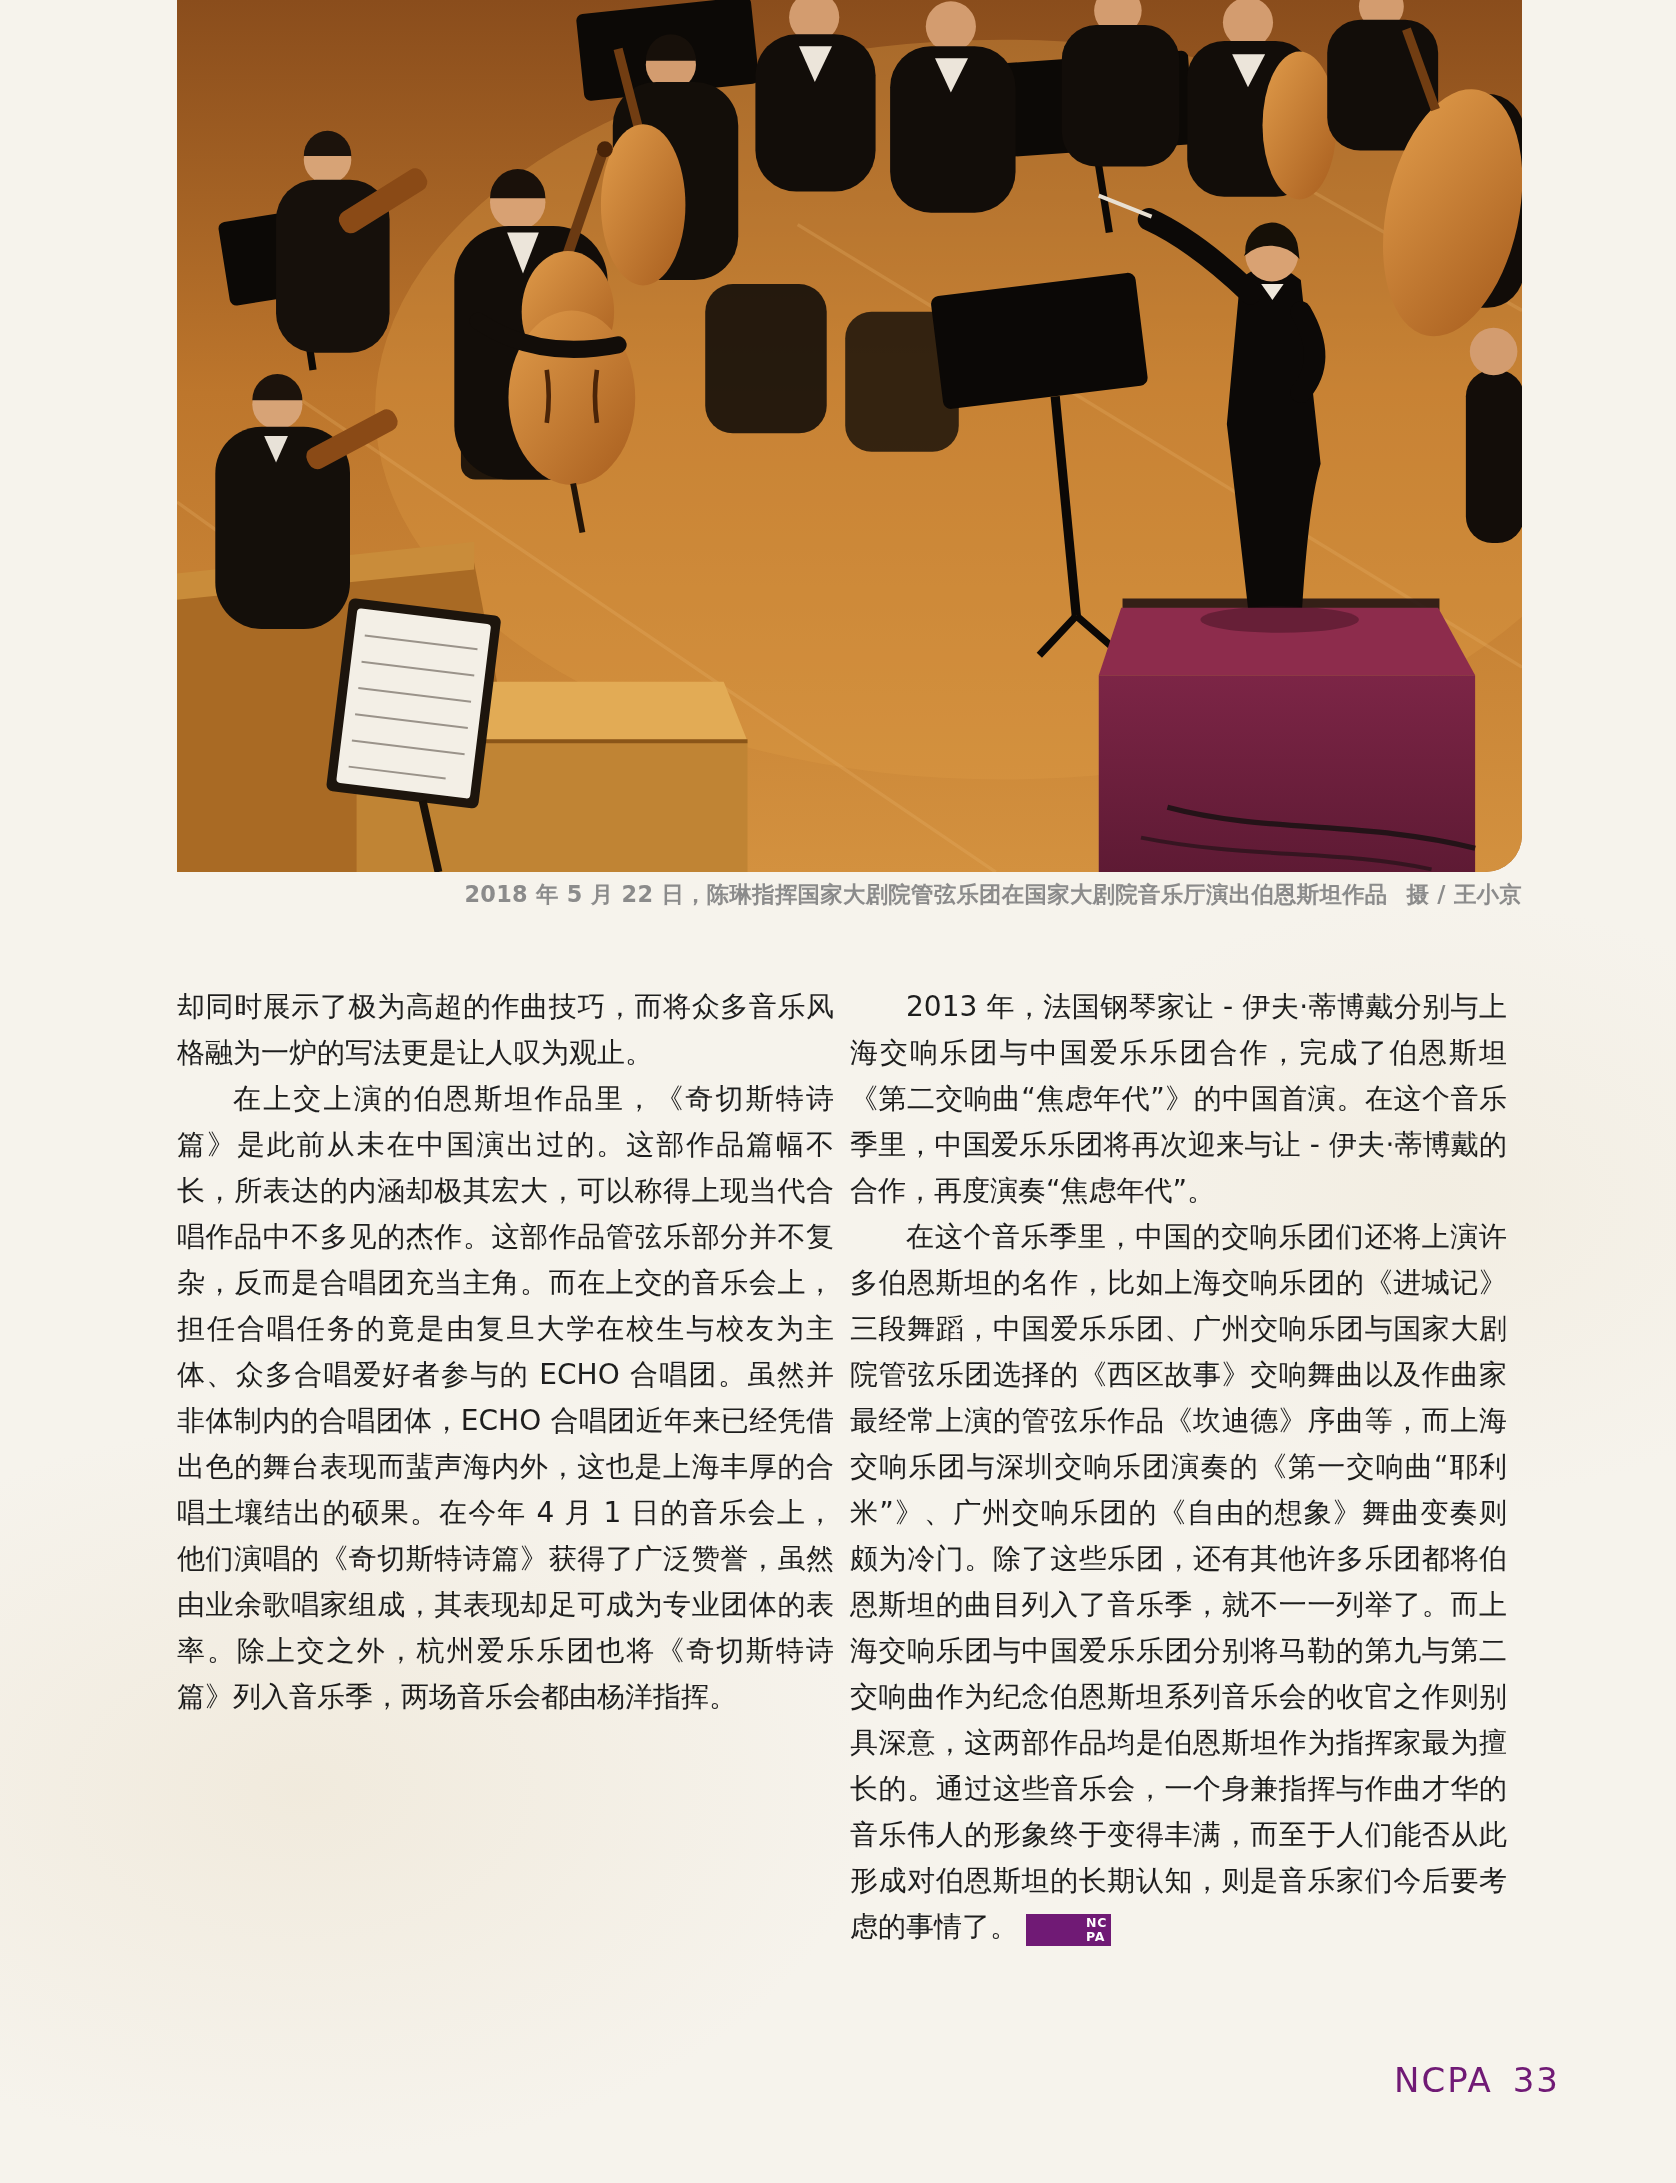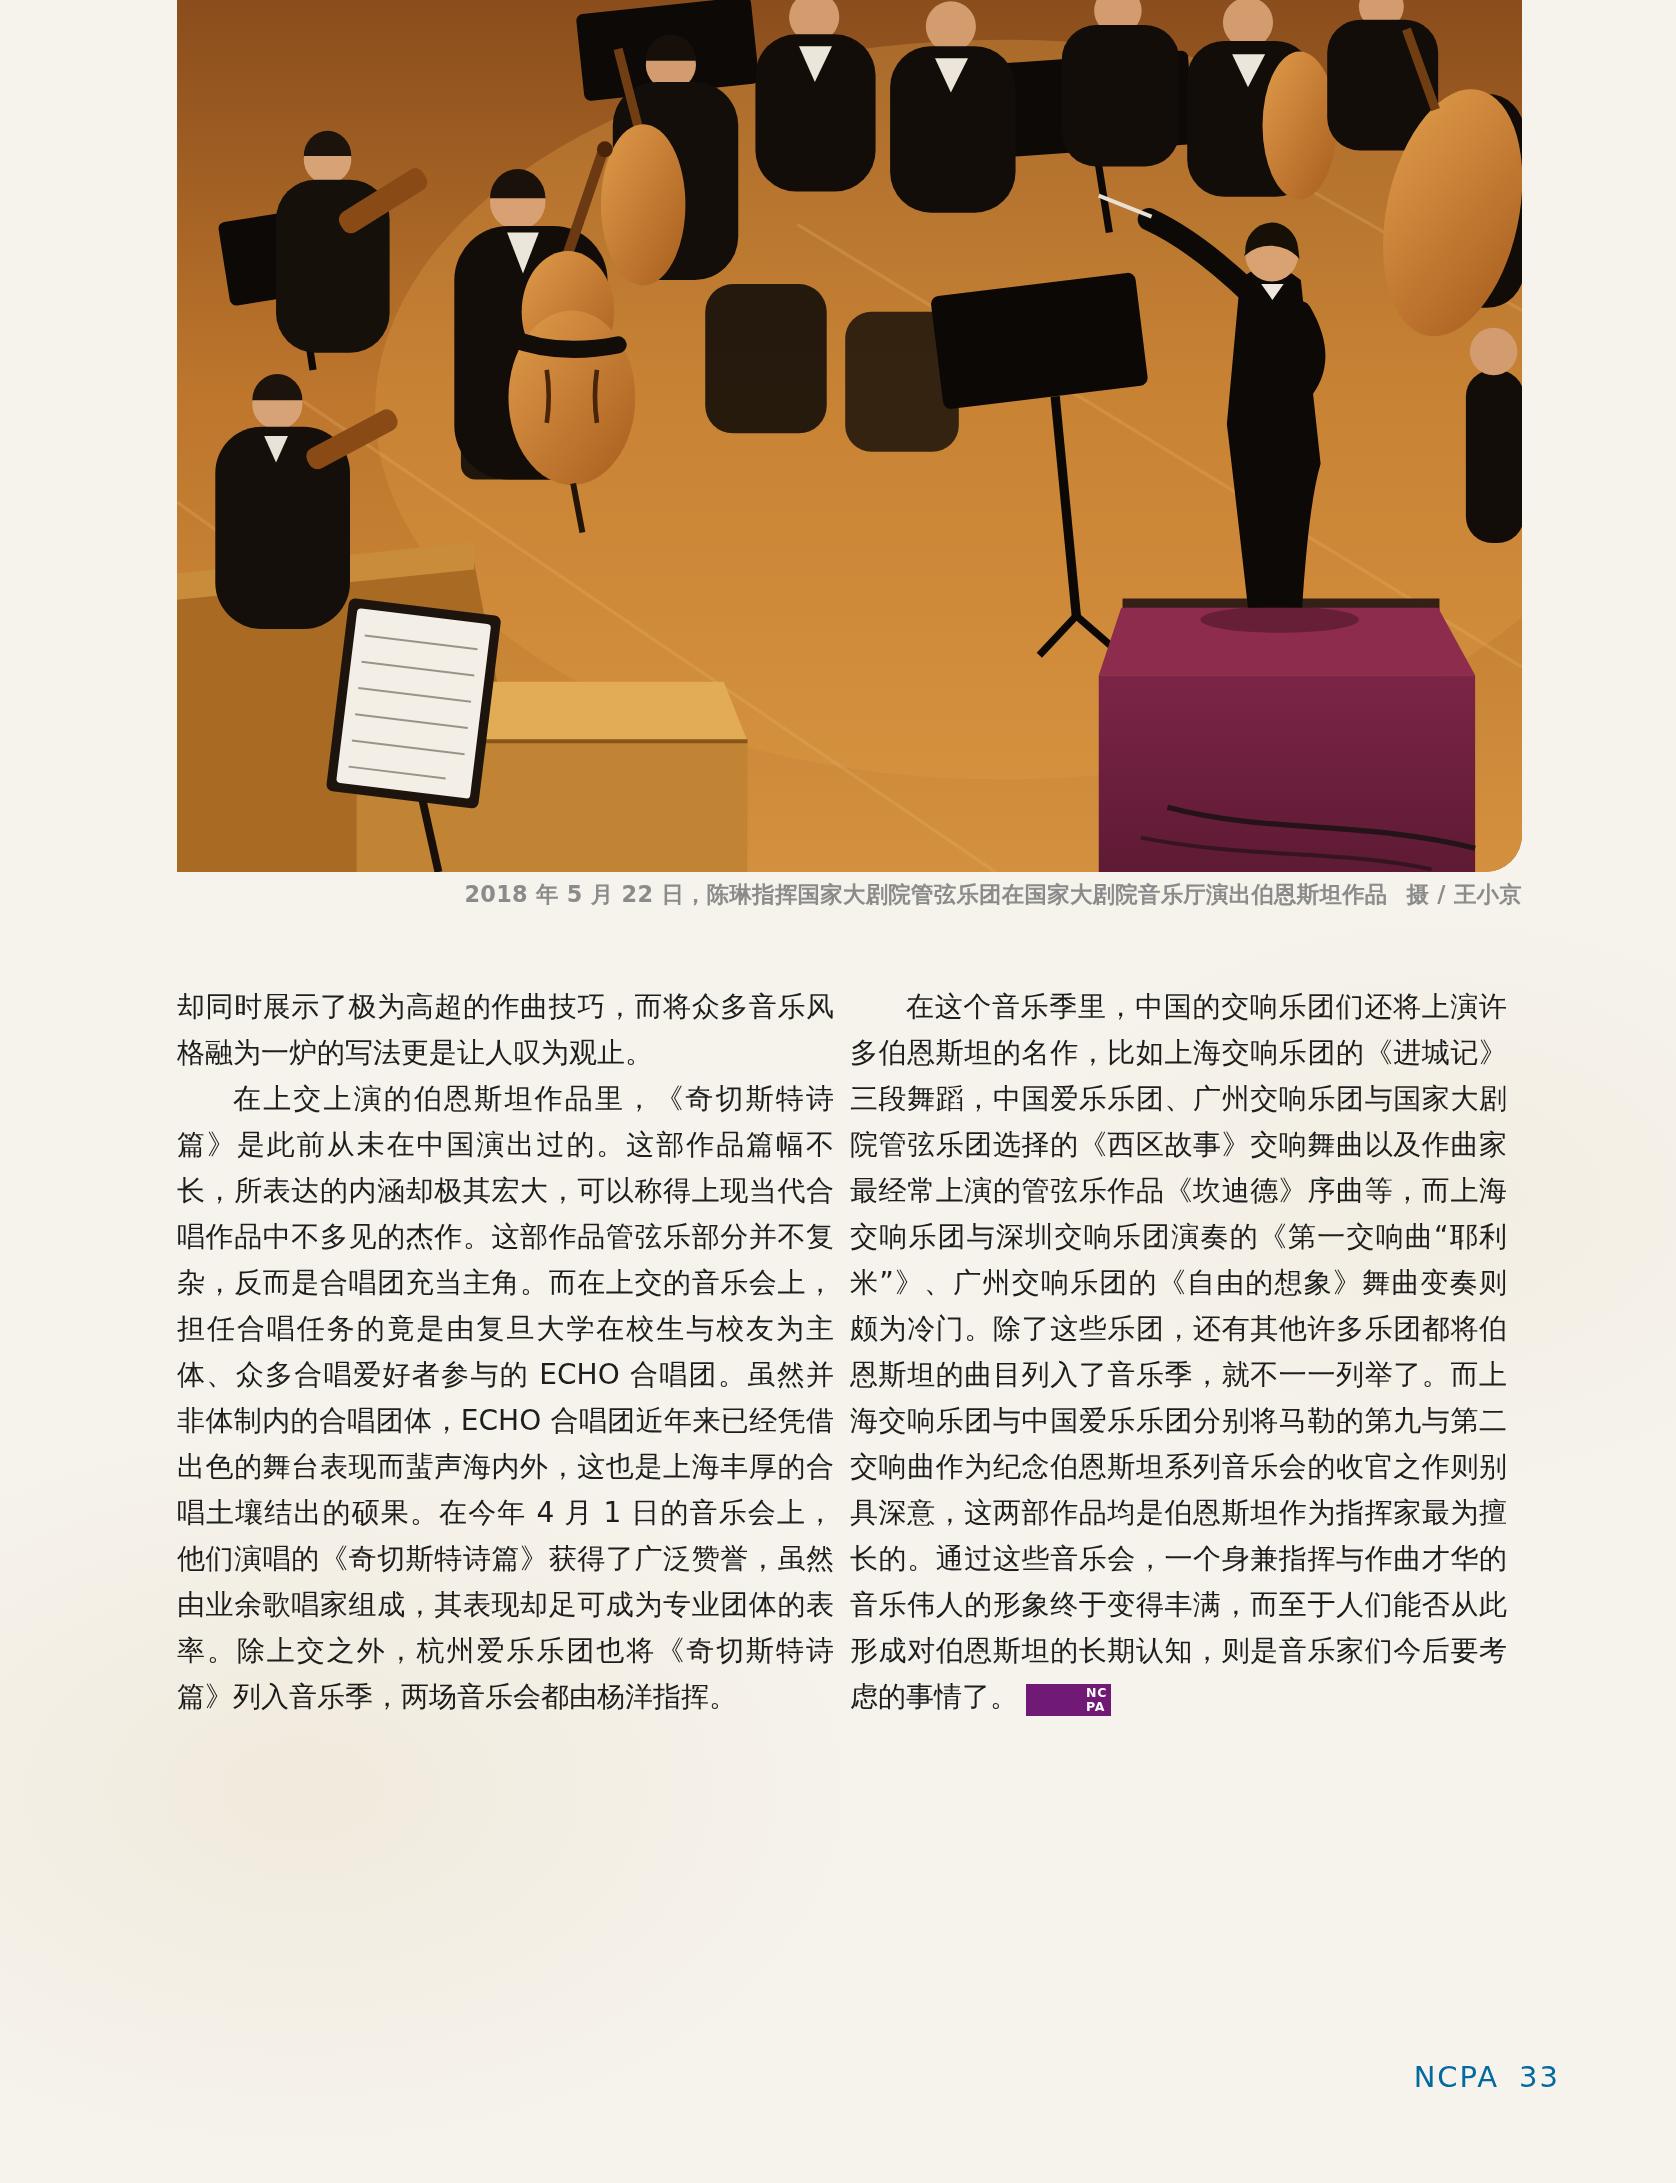--- a/index.html
+++ b/index.html
@@ -34,21 +34,21 @@
   .col p{margin:0;}
   .col p.indent{text-indent:2em;}
   .ncpa-mark{
     display:inline-block;vertical-align:-5.3px;margin-left:8px;
     background:#701a75;color:#fff;font-weight:700;font-size:12.5px;
     line-height:14px;padding:2px 4px 1.3px;
   }
   .ncpa-mark span{display:block;letter-spacing:0.7px;}
   .footer{
     position:absolute;top:2060px;right:116px;
-    font-size:29px;color:#0369a1;font-weight:500;letter-spacing:2px;
+    font-size:34px;color:#701a75;font-weight:500;letter-spacing:2px;
   }
   .footer .num{margin-left:20px;}
 </style>
 </head>
 <body>
 
 <div class="photo">
   <svg viewBox="0 0 2037 1320" preserveAspectRatio="none">
     <defs>
       <linearGradient id="floor" x1="0" y1="0" x2="0" y2="1">
@@ -184,20 +184,21 @@
 <div class="caption">
   <span>2018 年 5 月 22 日，陈琳指挥国家大剧院管弦乐团在国家大剧院音乐厅演出伯恩斯坦作品</span><span class="credit">摄 / 王小京</span>
 </div>
 
 <div class="columns">
   <div class="col">
     <p>却同时展示了极为高超的作曲技巧，而将众多音乐风格融为一炉的写法更是让人叹为观止。</p>
     <p class="indent">在上交上演的伯恩斯坦作品里，《奇切斯特诗篇》是此前从未在中国演出过的。这部作品篇幅不长，所表达的内涵却极其宏大，可以称得上现当代合唱作品中不多见的杰作。这部作品管弦乐部分并不复杂，反而是合唱团充当主角。而在上交的音乐会上，担任合唱任务的竟是由复旦大学在校生与校友为主体、众多合唱爱好者参与的 ECHO 合唱团。虽然并非体制内的合唱团体，ECHO 合唱团近年来已经凭借出色的舞台表现而蜚声海内外，这也是上海丰厚的合唱土壤结出的硕果。在今年 4 月 1 日的音乐会上，他们演唱的《奇切斯特诗篇》获得了广泛赞誉，虽然由业余歌唱家组成，其表现却足可成为专业团体的表率。除上交之外，杭州爱乐乐团也将《奇切斯特诗篇》列入音乐季，两场音乐会都由杨洋指挥。</p>
   </div>
   <div class="col">
+    <p class="indent">2013 年，法国钢琴家让 - 伊夫·蒂博戴分别与上海交响乐团与中国爱乐乐团合作，完成了伯恩斯坦《第二交响曲“焦虑年代”》的中国首演。在这个音乐季里，中国爱乐乐团将再次迎来与让 - 伊夫·蒂博戴的合作，再度演奏“焦虑年代”。</p>
     <p class="indent"><span>在这个音乐季里，中国的交响乐团们还将上演许多伯恩斯坦的名作，比如上海交响乐团的《进城记》三段舞蹈，中国爱乐乐团、广州交响乐团与国家大剧院管弦乐团选择的《西区故事》交响舞曲以及作曲家最经常上演的管弦乐作品《坎迪德》序曲等，而上海交响乐团与深圳交响乐团演奏的《第一交响曲“耶利米”》、广州交响乐团的《自由的想象》舞曲变奏则颇为冷门。除了这些乐团，还有其他许多乐团都将伯恩斯坦的曲目列入了音乐季，就不一一列举了。而上海交响乐团与中国爱乐乐团分别将马勒的第九与第二交响曲作为纪念伯恩斯坦系列音乐会的收官之作则别具深意，这两部作品均是伯恩斯坦作为指挥家最为擅长的。通过这些音乐会，一个身兼指挥与作曲才华的音乐伟人的形象终于变得丰满，而至于人们能否从此形成对伯恩斯坦的长期认知，则是音乐家们今后要考虑的事情了。</span><span class="ncpa-mark"><span>NC</span><span>PA</span></span></p>
   </div>
 </div>
 
 <div class="footer">
   <span>NCPA</span><span class="num">33</span>
 </div>
 
 
 </body></html>

